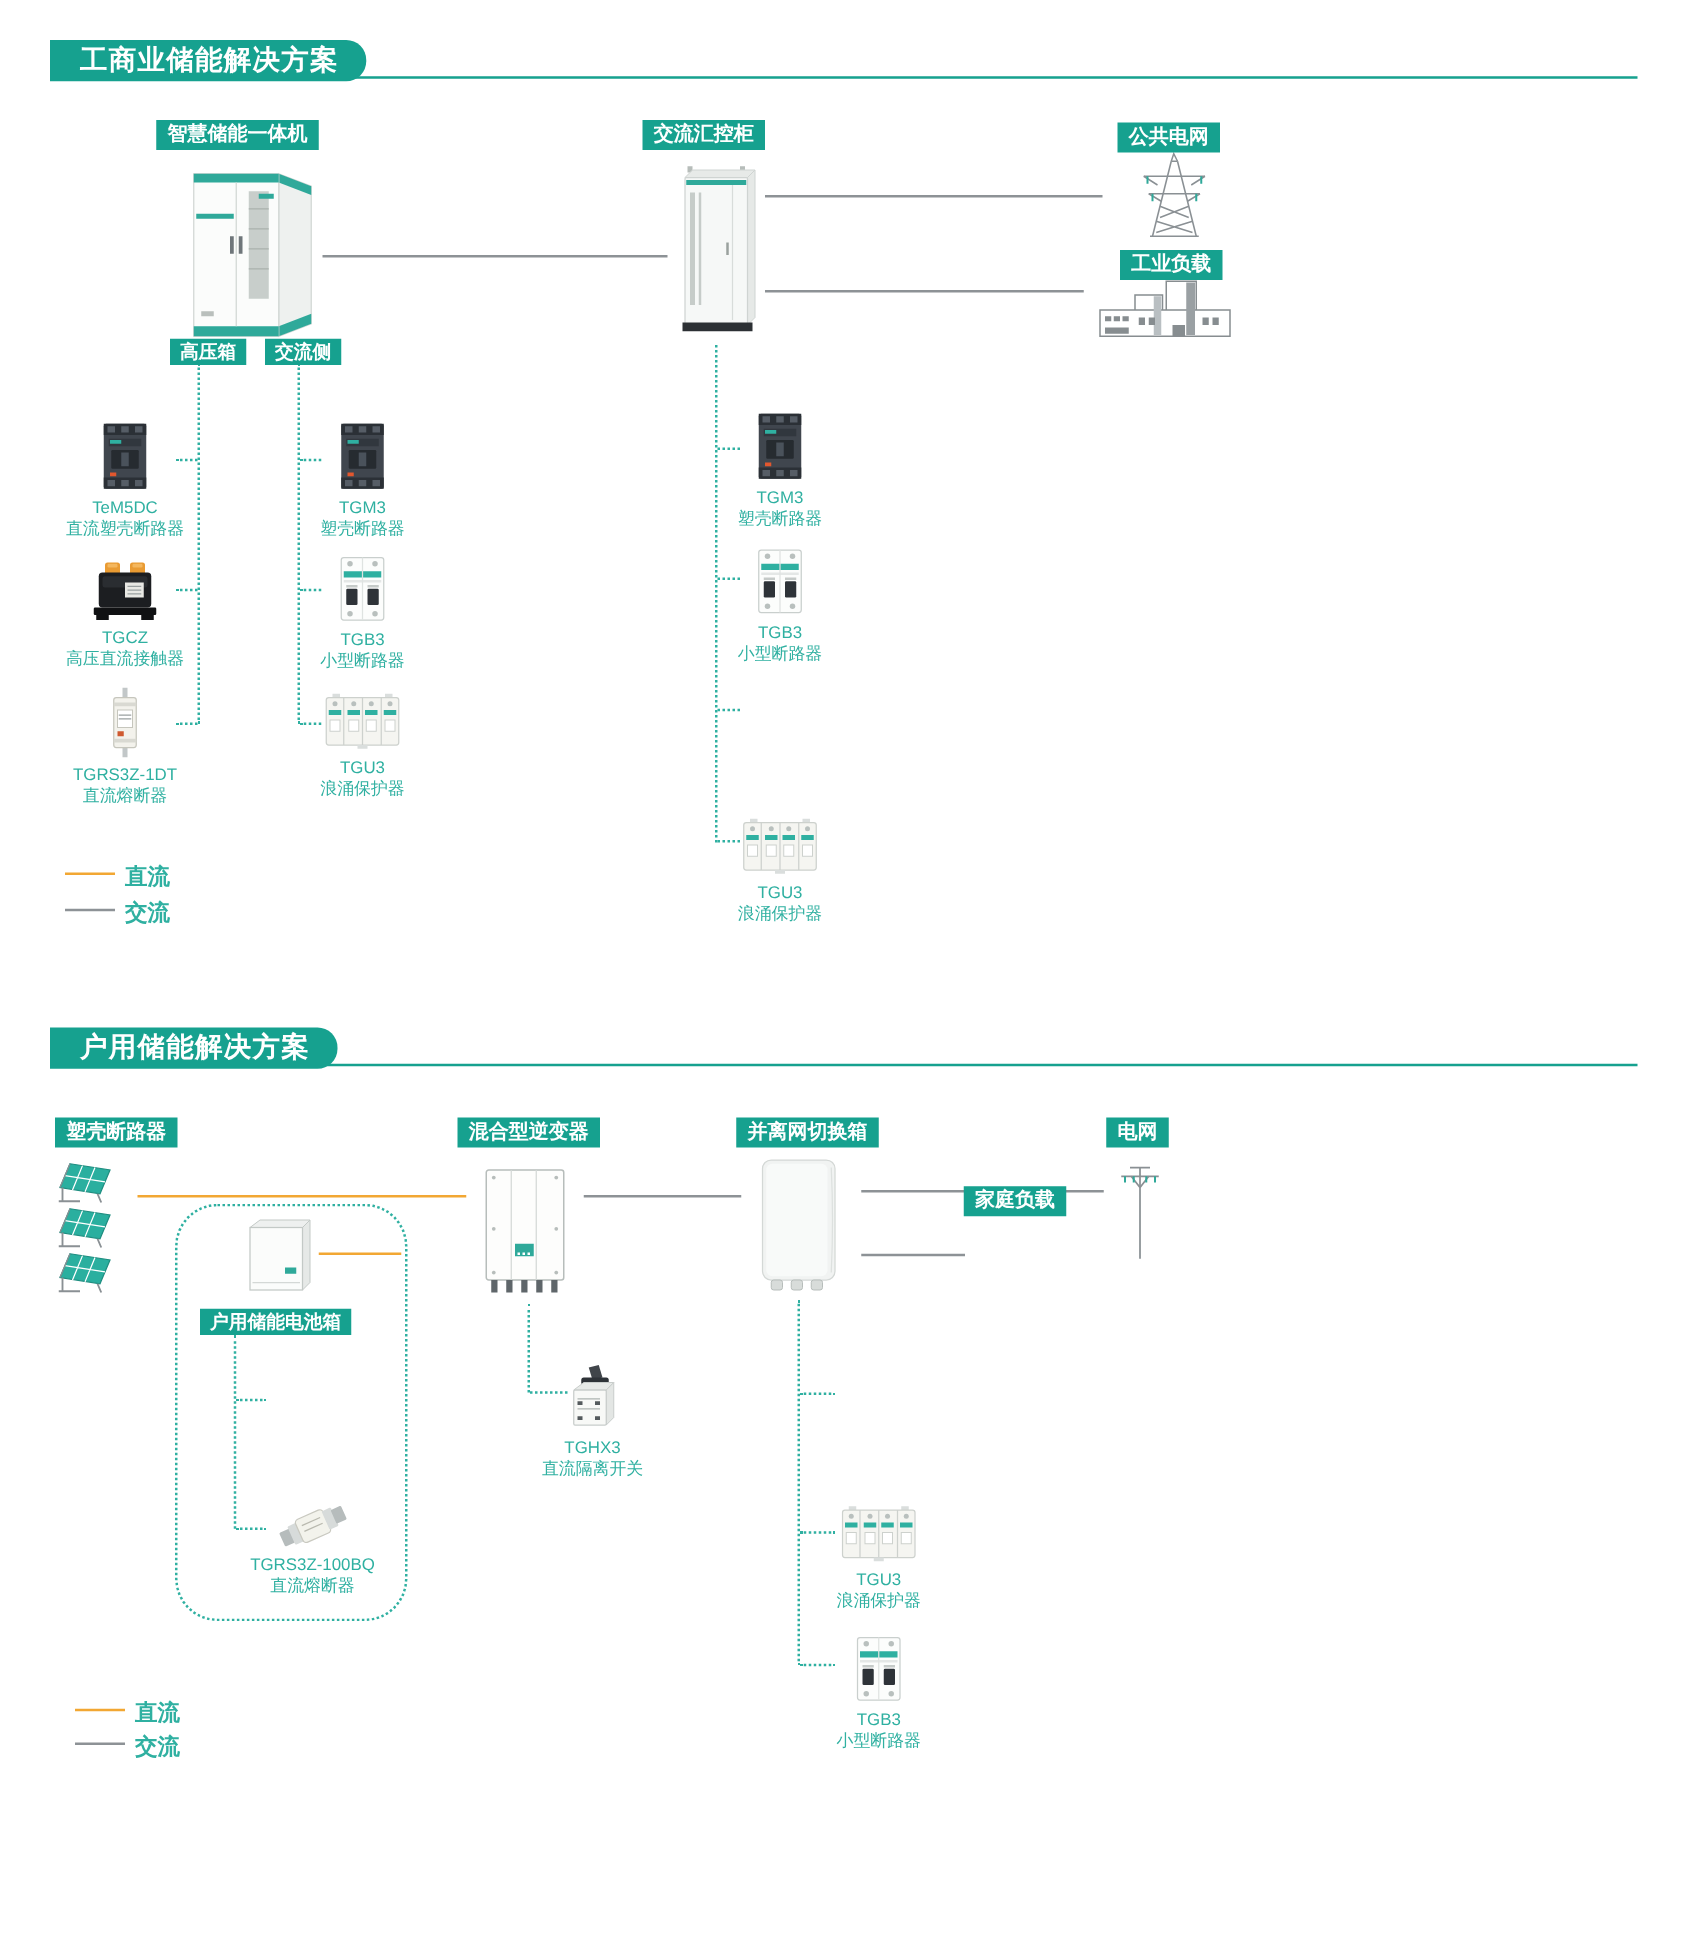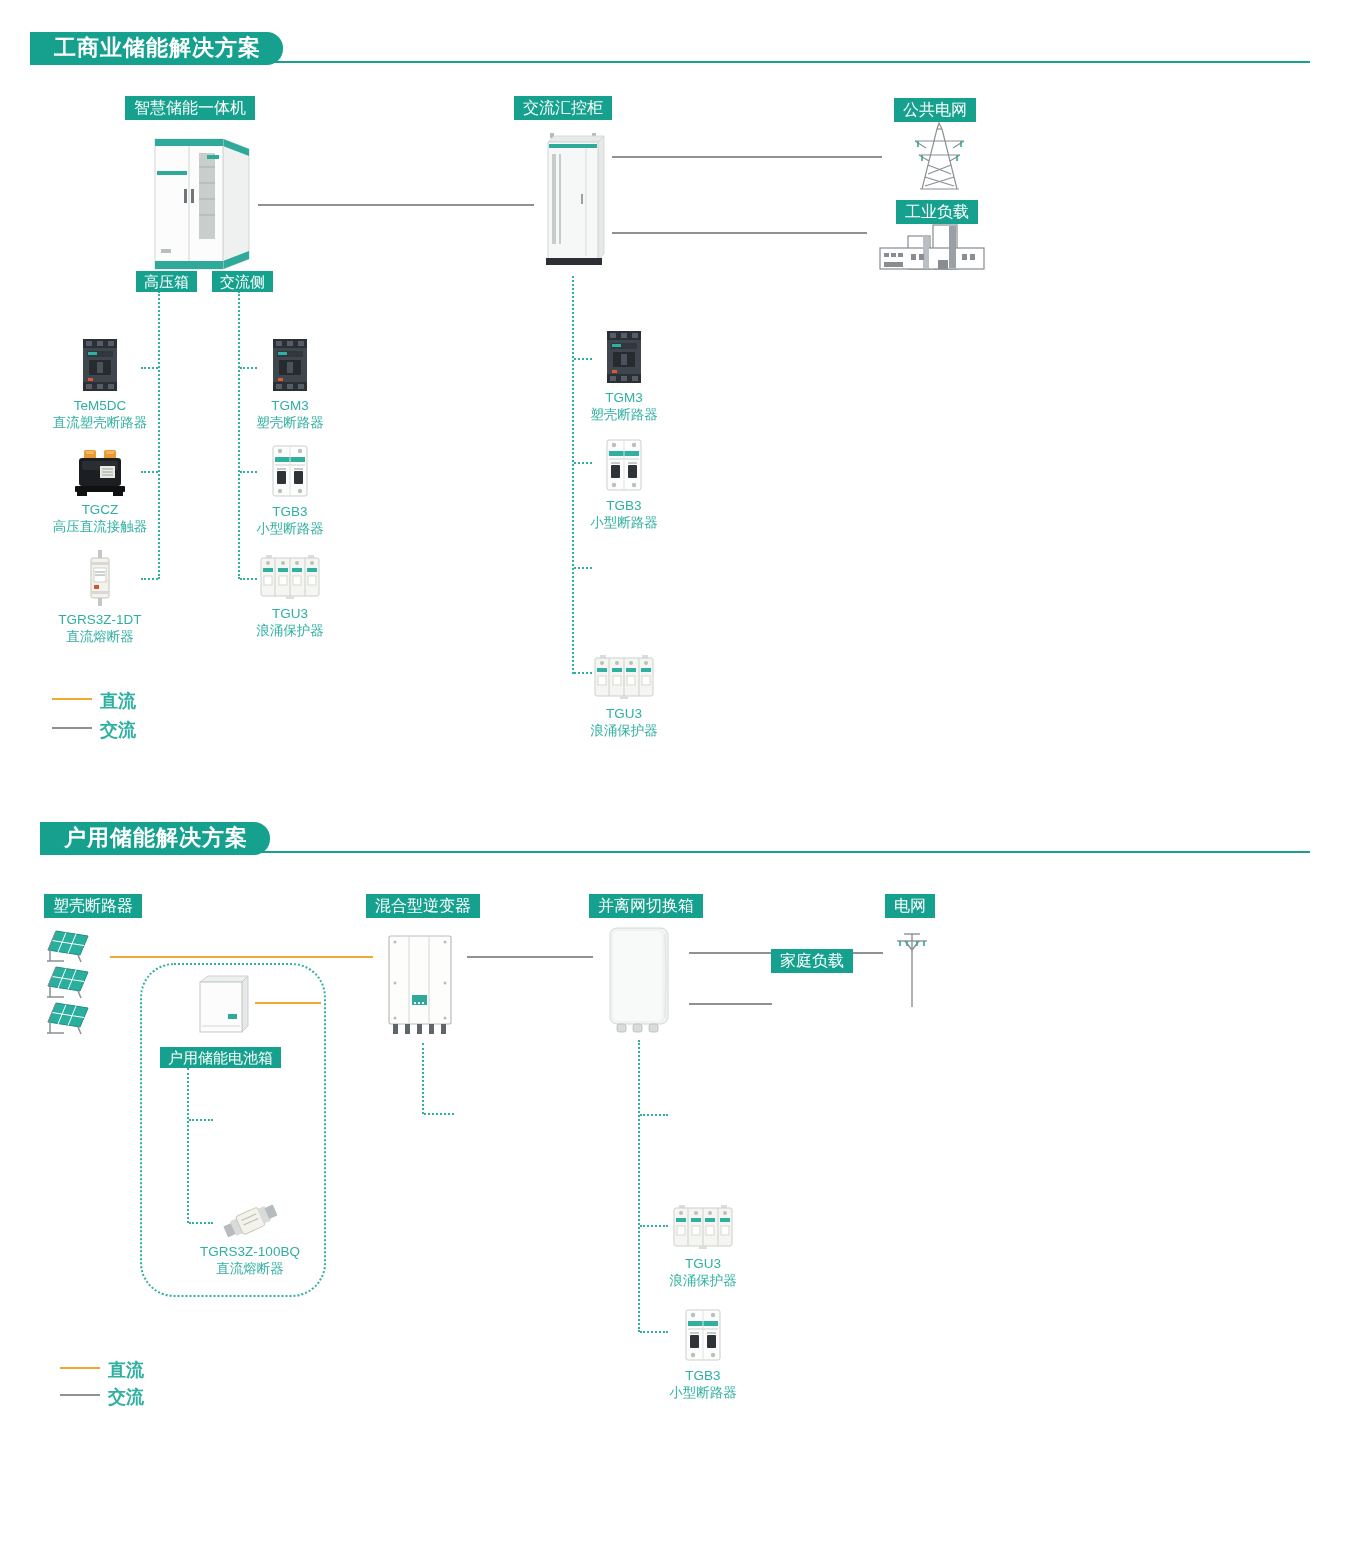--- a/index.html
+++ b/index.html
@@ -7,21 +7,21 @@
     --tealL:#2fb0a1;
     --orange:#f2a733;
     --gray:#8d9296;
   }
   html,body{margin:0;padding:0;background:#fff;}
   body{font-family:"Liberation Sans","DejaVu Sans",sans-serif;}
   .canvas{position:relative;width:1350px;height:1565px;background:#ffffff;overflow:hidden;}
   .hdr{position:absolute;background:var(--teal);color:#fff;font-weight:700;font-size:22px;
        line-height:1;padding:5px 22px 6px 24px;border-radius:0 16px 16px 0;white-space:nowrap;letter-spacing:1px;z-index:2;}
   .sec-line{position:absolute;height:2px;background:var(--teal);z-index:1;}
-  .badge{position:absolute;background:var(--teal);color:#fff;font-weight:400;font-size:16px;
+  .badge{position:absolute;background:var(--teal);color:#fff;font-weight:700;font-size:16px;
          line-height:1;padding:4px 9px;white-space:nowrap;z-index:2;text-align:right;}
   .badge.sm{font-size:15px;padding:3px 8px;}
   .hline{position:absolute;height:2px;}
   .hline.ac{background:var(--gray);}
   .hline.dc{background:var(--orange);}
   .vdash{position:absolute;width:0;border-left:2px dotted var(--tealL);}
   .hdash{position:absolute;height:0;border-top:2px dotted var(--tealL);}
   .loop{position:absolute;border:2px dotted var(--tealL);border-radius:34px;background:transparent;}
   .card{position:absolute;width:120px;display:flex;flex-direction:column;align-items:center;}
   .card .model{color:var(--tealL);font-size:13.5px;margin-top:6px;line-height:1.25;text-align:center;}
@@ -157,21 +157,21 @@
     <path d="M22,3.5 L14,23 M32,5 L24,24.5 M8,11.5 L40,16.5" stroke="#ffffff" stroke-width="1" fill="none"></path>
     <path d="M6,21 L6,32 M34,26 L37,33 M3,32 L20,32" stroke="#8a9094" stroke-width="1.5" fill="none"></path>
     <path d="M4,21 L12,2" stroke="#8a9094" stroke-width="1"></path>
   </symbol>
 </defs>
 </svg>
 
 <div class="canvas">
 
   <div class="sec-line" style="left:40px;top:61px;width:1270px"></div>
-  <div class="hdr" style="left:30px;top:32px">工商业储能解决方案</div>
+  <div class="hdr" style="left:40px;top:32px">工商业储能解决方案</div>
 
   <div class="badge" style="left:125px;top:96px">智慧储能一体机</div>
   <div class="badge" style="left:514px;top:96px">交流汇控柜</div>
   <div class="badge" style="left:894px;top:98px">公共电网</div>
   <div class="badge" style="left:896px;top:200px">工业负载</div>
 
   <svg class="abs pic" style="left:143px;top:127px" width="115" height="148" viewBox="0 0 115 148">
     <polygon points="80,12 106,22 106,132 80,142" fill="#eef1ef" stroke="#d2d7d4" stroke-width="1"></polygon>
     <polygon points="80,12 106,22 106,29 80,19" fill="#2fa99a"></polygon>
     <polygon points="80,134 106,124 106,132 80,142" fill="#2fa99a"></polygon>
@@ -430,20 +430,27 @@
   <div class="hdash" style="left:640px;top:1331px;width:28px"></div>
 
   <div class="card" style="left:190px;top:1202px">
     <svg class="pic" width="56" height="36">
         <use href="#i-fusebolt"></use>
       </svg>
     <div class="model">TGRS3Z-100BQ</div>
     <div class="desc">直流熔断器</div>
   </div>
 
+  <div class="card" style="left:414px;top:1092px">
+    <svg class="pic" width="46" height="52">
+        <use href="#i-isolator"></use>
+      </svg>
+    <div class="model">TGHX3</div>
+    <div class="desc">直流隔离开关</div>
+  </div>
 
   <div class="card" style="left:643px;top:1204px">
     <svg class="pic" width="60" height="46">
         <use href="#i-spd"></use>
       </svg>
     <div class="model">TGU3</div>
     <div class="desc">浪涌保护器</div>
   </div>
   <div class="card" style="left:643px;top:1308px">
     <svg class="pic" width="40" height="54">

